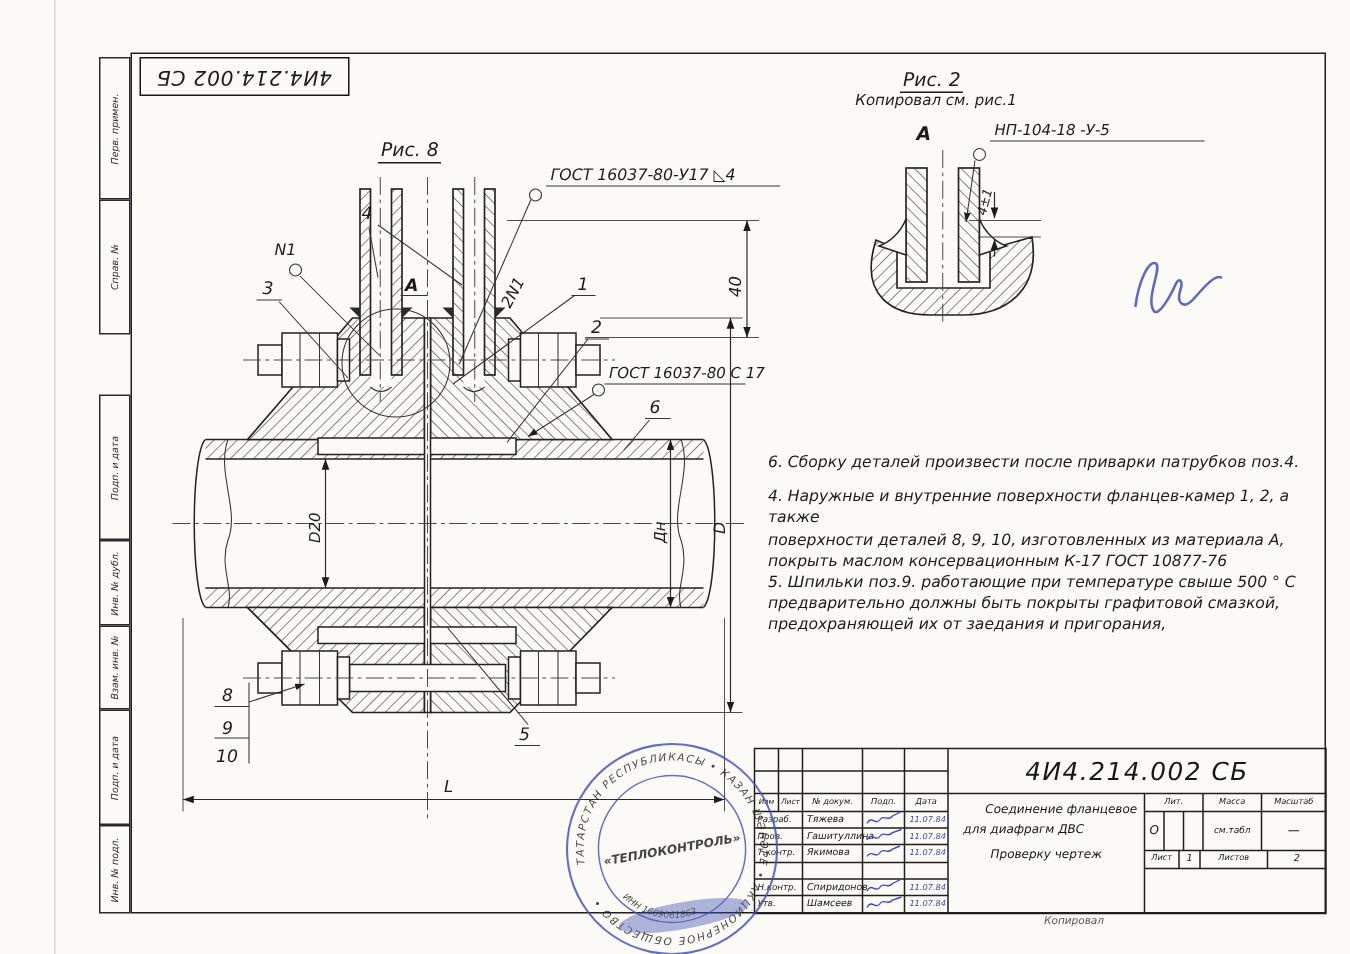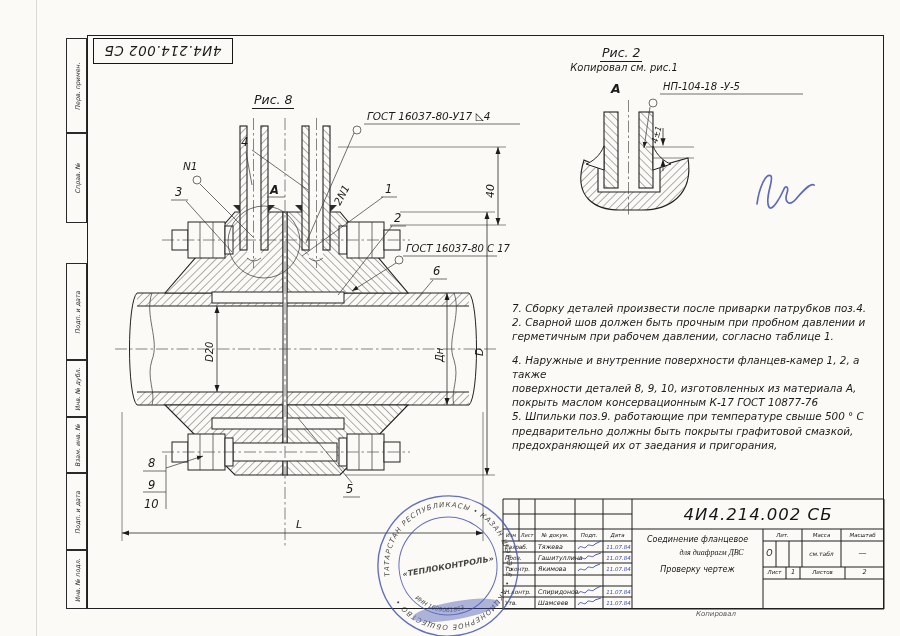--- a/index.html
+++ b/index.html
@@ -69,35 +69,33 @@
 
   <div class="abs stampbox" style="left:93px;top:38px;width:140px;height:26px;">
     <span>4И4.214.002 СБ</span>
   </div>
 
   <div class="abs figtitle" style="left:252px;top:92px;">Рис. 8</div>
   <div class="abs figtitle" style="left:600px;top:45px;">Рис. 2</div>
   <div class="abs fig2sub" style="left:560px;top:62px;width:128px;">Копировал см. рис.1</div>
 
   <div class="abs notes" style="left:512px;top:301px;">
-    <p>7. Сборку деталей произвести после приварки патрубков поз.4.</p>
-    <p>2. Сварной шов должен быть прочным при пробном давлении и
-герметичным при рабочем давлении, согласно таблице 1.</p>
+    <p>6. Сборку деталей произвести после приварки патрубков поз.4.</p>
     <p class="gap">4. Наружные и внутренние поверхности фланцев-камер 1, 2, а также
 поверхности деталей 8, 9, 10,     изготовленных из материала А,
 покрыть маслом консервационным К-17 ГОСТ 10877-76</p>
     <p>5. Шпильки поз.9. работающие при температуре свыше 500 ° С
 предварительно должны быть покрыты графитовой смазкой,
 предохраняющей их от заедания и пригорания,</p>
   </div>
 
   <div class="abs tb" style="left:503px;top:499px;">
     <div class="c" style="left:129px;top:0;width:252px;height:30px;font-size:16.5px;letter-spacing:1px;">4И4.214.002 СБ</div>
-    <div class="c" style="left:129px;top:34px;width:131px;height:12px;font-size:8px;">Соединение фланцевое</div>
-    <div class="c" style="left:143px;top:47px;width:131px;height:12px;font-size:8px;font-family:Liberation Serif, serif;">для диафрагм ДВС</div>
+    <div class="c" style="left:139px;top:34px;width:131px;height:12px;font-size:8px;">Соединение фланцевое</div>
+    <div class="c" style="left:114px;top:47px;width:131px;height:12px;font-size:8px;">для диафрагм ДВС</div>
     <div class="c" style="left:129px;top:64px;width:131px;height:12px;font-size:8px;">Проверку чертеж</div>
 
     <div class="c" style="left:0;top:30px;width:16px;height:12px;font-size:5px;">Изм</div>
     <div class="c" style="left:16px;top:30px;width:16px;height:12px;font-size:5px;">Лист</div>
     <div class="c" style="left:32px;top:30px;width:40px;height:12px;font-size:5.5px;">№ докум.</div>
     <div class="c" style="left:72px;top:30px;width:28px;height:12px;font-size:5.5px;">Подп.</div>
     <div class="c" style="left:100px;top:30px;width:29px;height:12px;font-size:5.5px;">Дата</div>
 
     <div class="c cl-left" style="left:0;top:42px;width:32px;height:11px;font-size:5.8px;">Разраб.</div>
     <div class="c cl-left" style="left:33px;top:42px;width:39px;height:11px;font-size:6.3px;">Тяжева</div>

